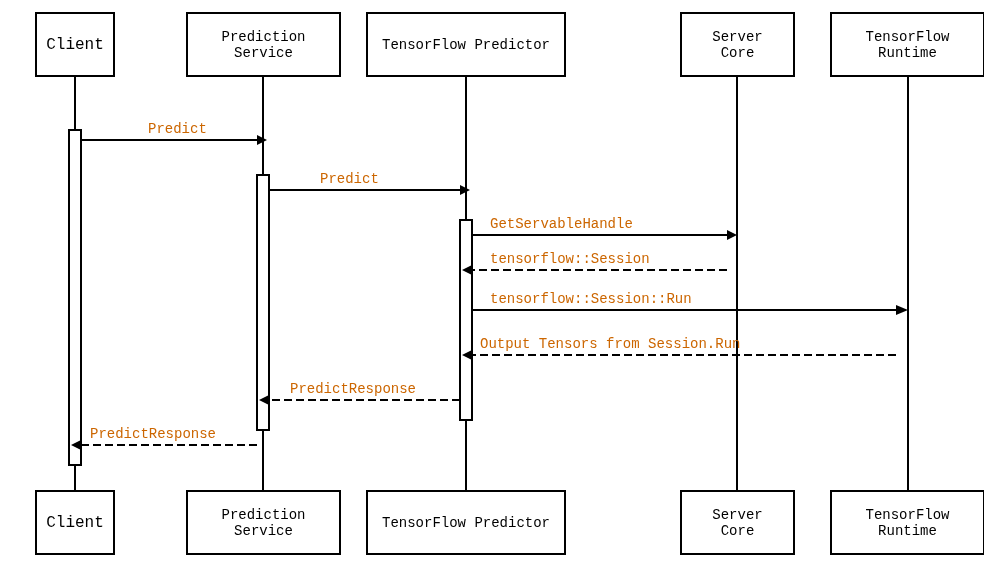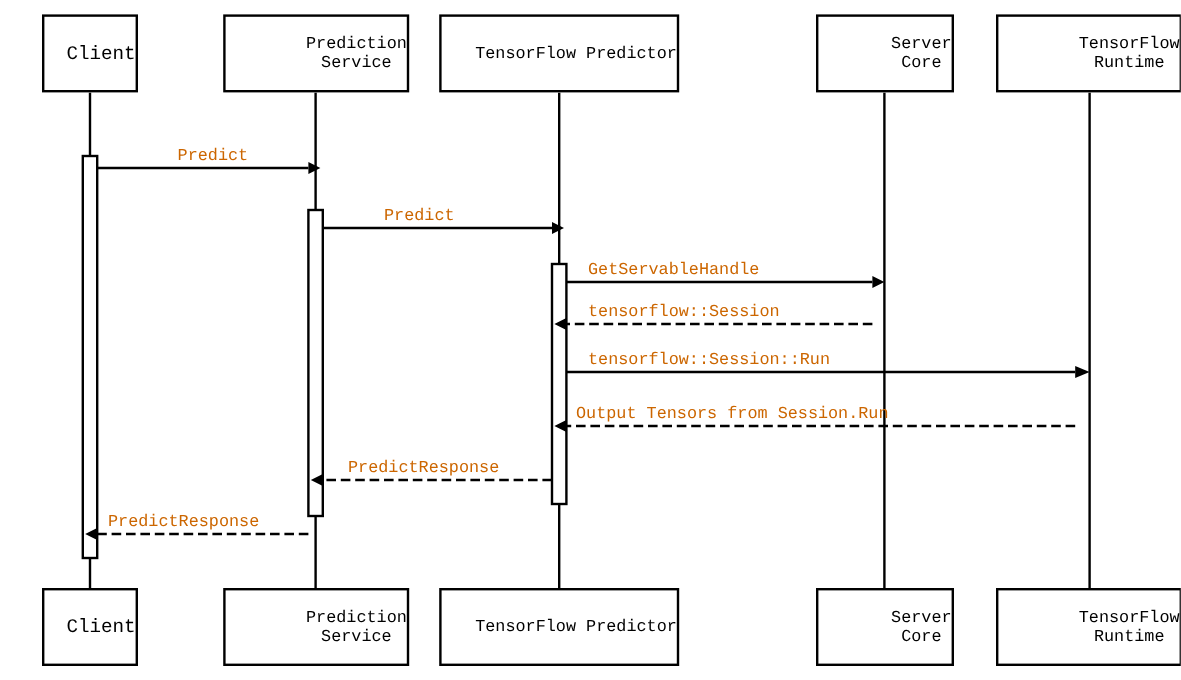--- a/index.html
+++ b/index.html
@@ -15,21 +15,21 @@
       position: relative;
       width: 984px;
       height: 567px;
     }
     .lifeline-box {
       position: absolute;
       border: 2px solid #000;
       background: #fff;
       display: flex;
       align-items: center;
-      justify-content: flex-end;
+      justify-content: center;
       text-align: center;
       font-size: 14px;
       font-family: 'Courier New', Courier, monospace;
     }
     svg#arrows {
       position: absolute;
       top: 0;
       left: 0;
       width: 984px;
       height: 567px;

